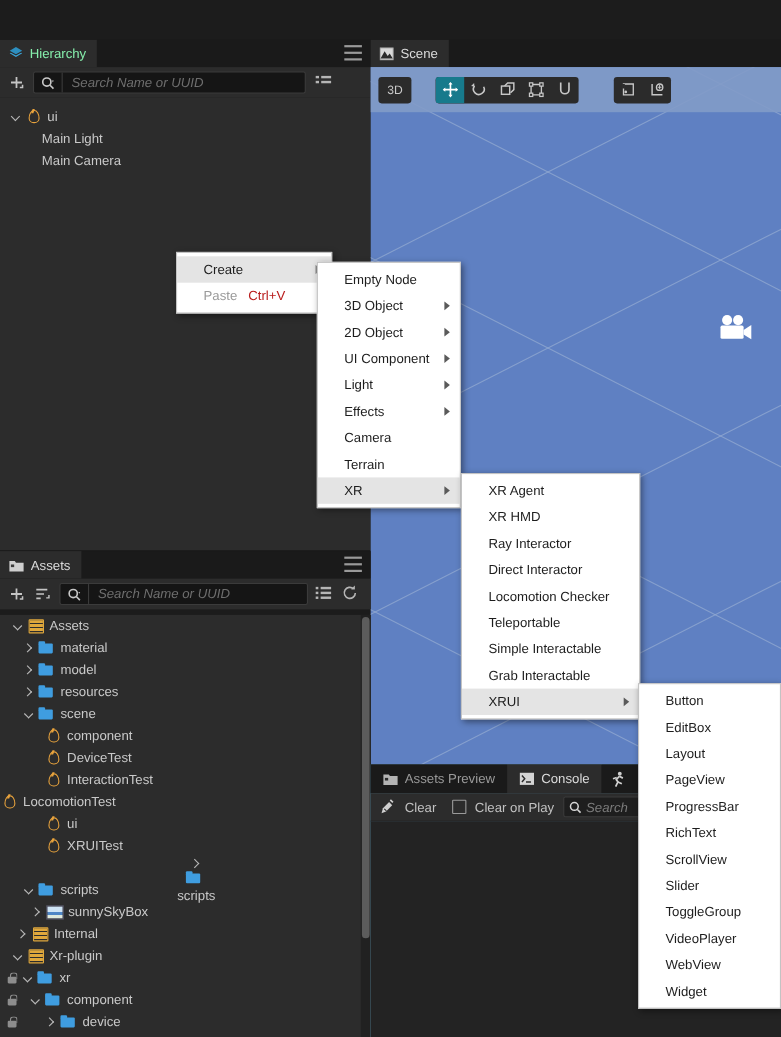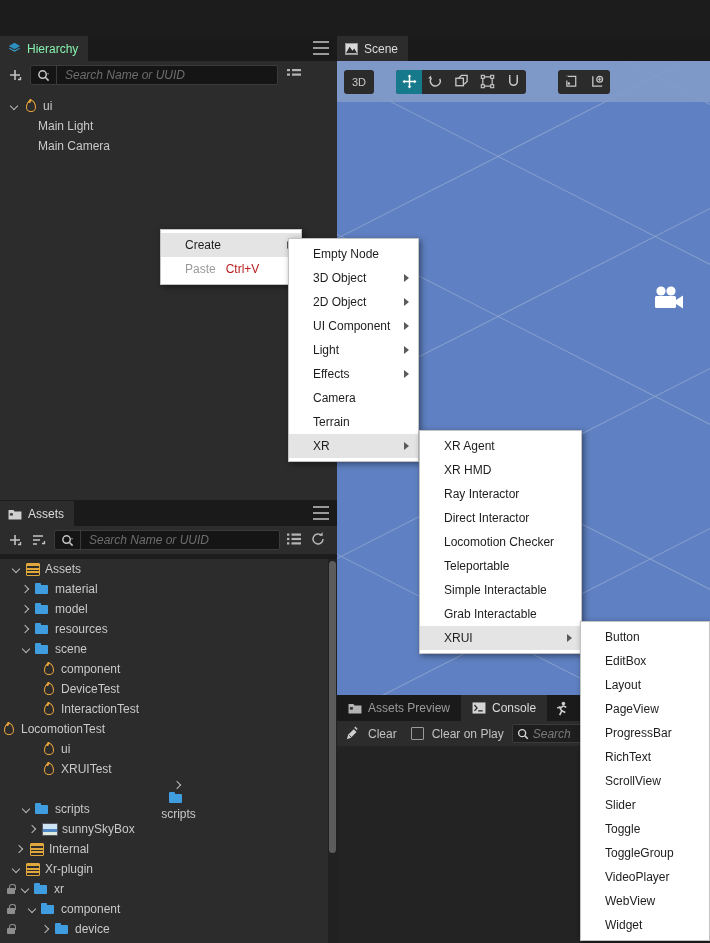--- a/index.html
+++ b/index.html
@@ -458,23 +458,20 @@
     <span>ProgressBar</span>
   </div>
   <div class="mi">
     <span>RichText</span>
   </div>
   <div class="mi">
     <span>ScrollView</span>
   </div>
   <div class="mi">
     <span>Slider</span>
-  </div>
-  <div class="mi">
-    <span>Toggle</span>
   </div>
   <div class="mi">
     <span>ToggleGroup</span>
   </div>
   <div class="mi">
     <span>VideoPlayer</span>
   </div>
   <div class="mi">
     <span>WebView</span>
   </div>

